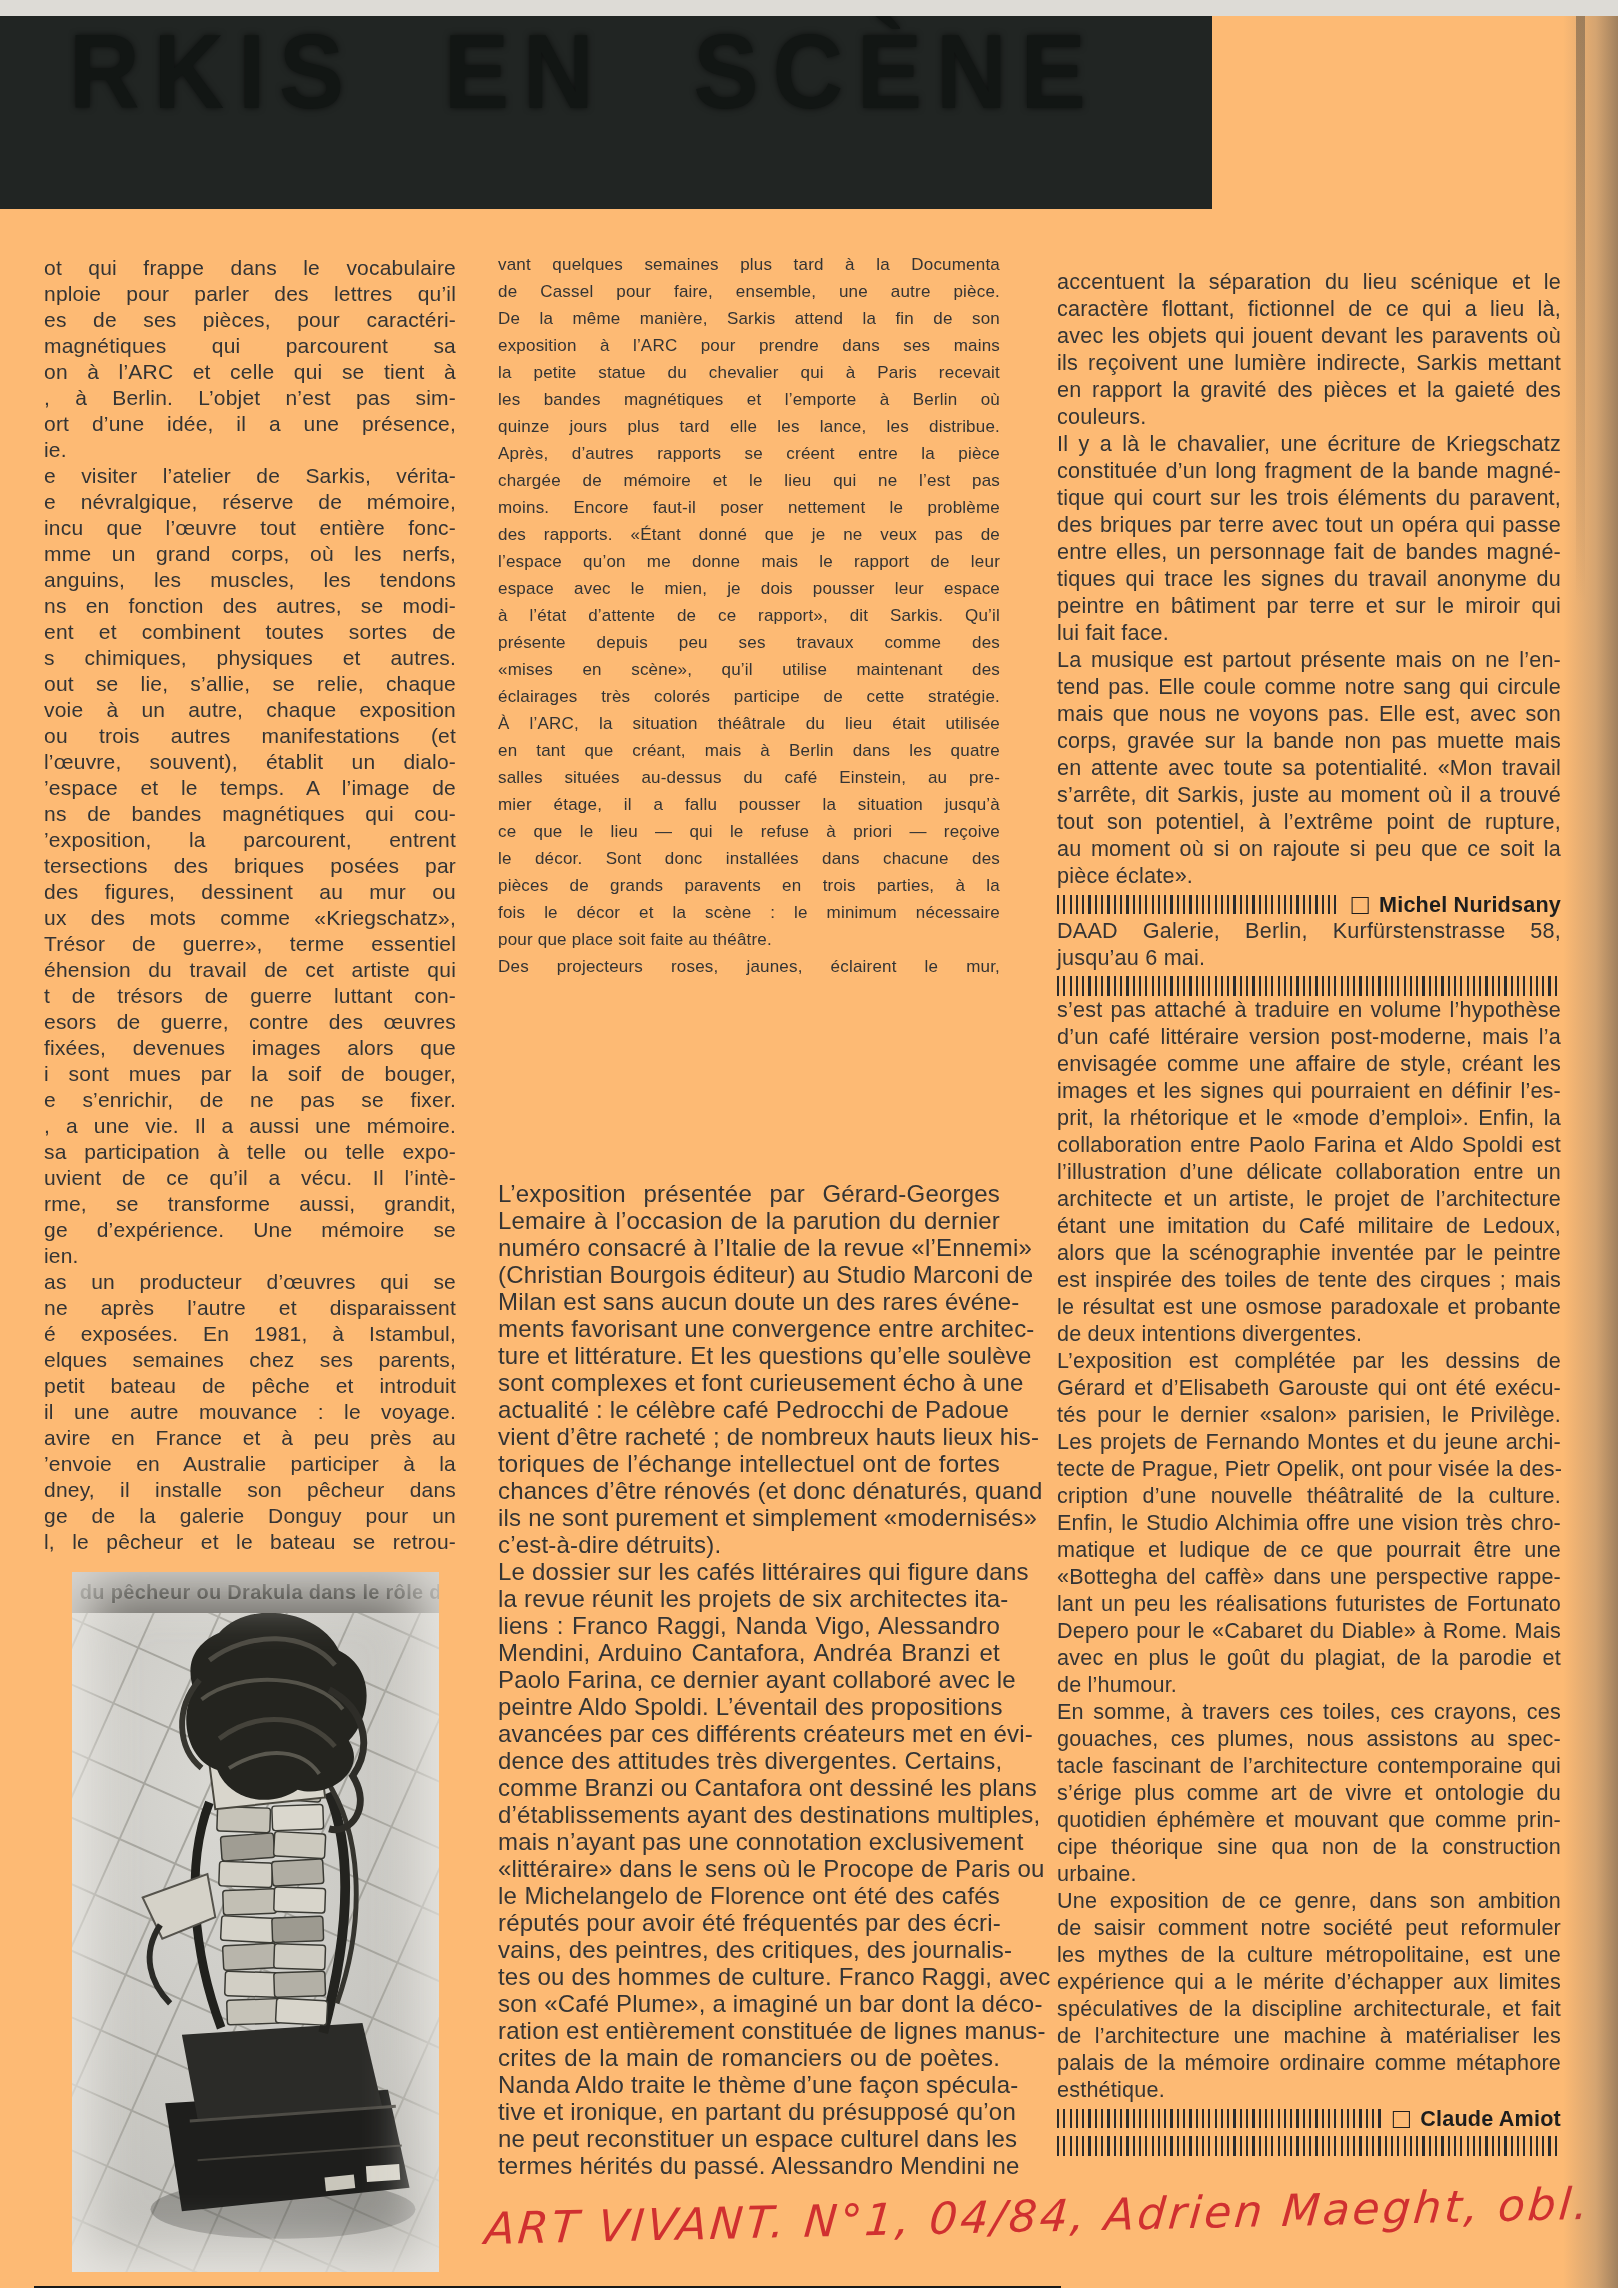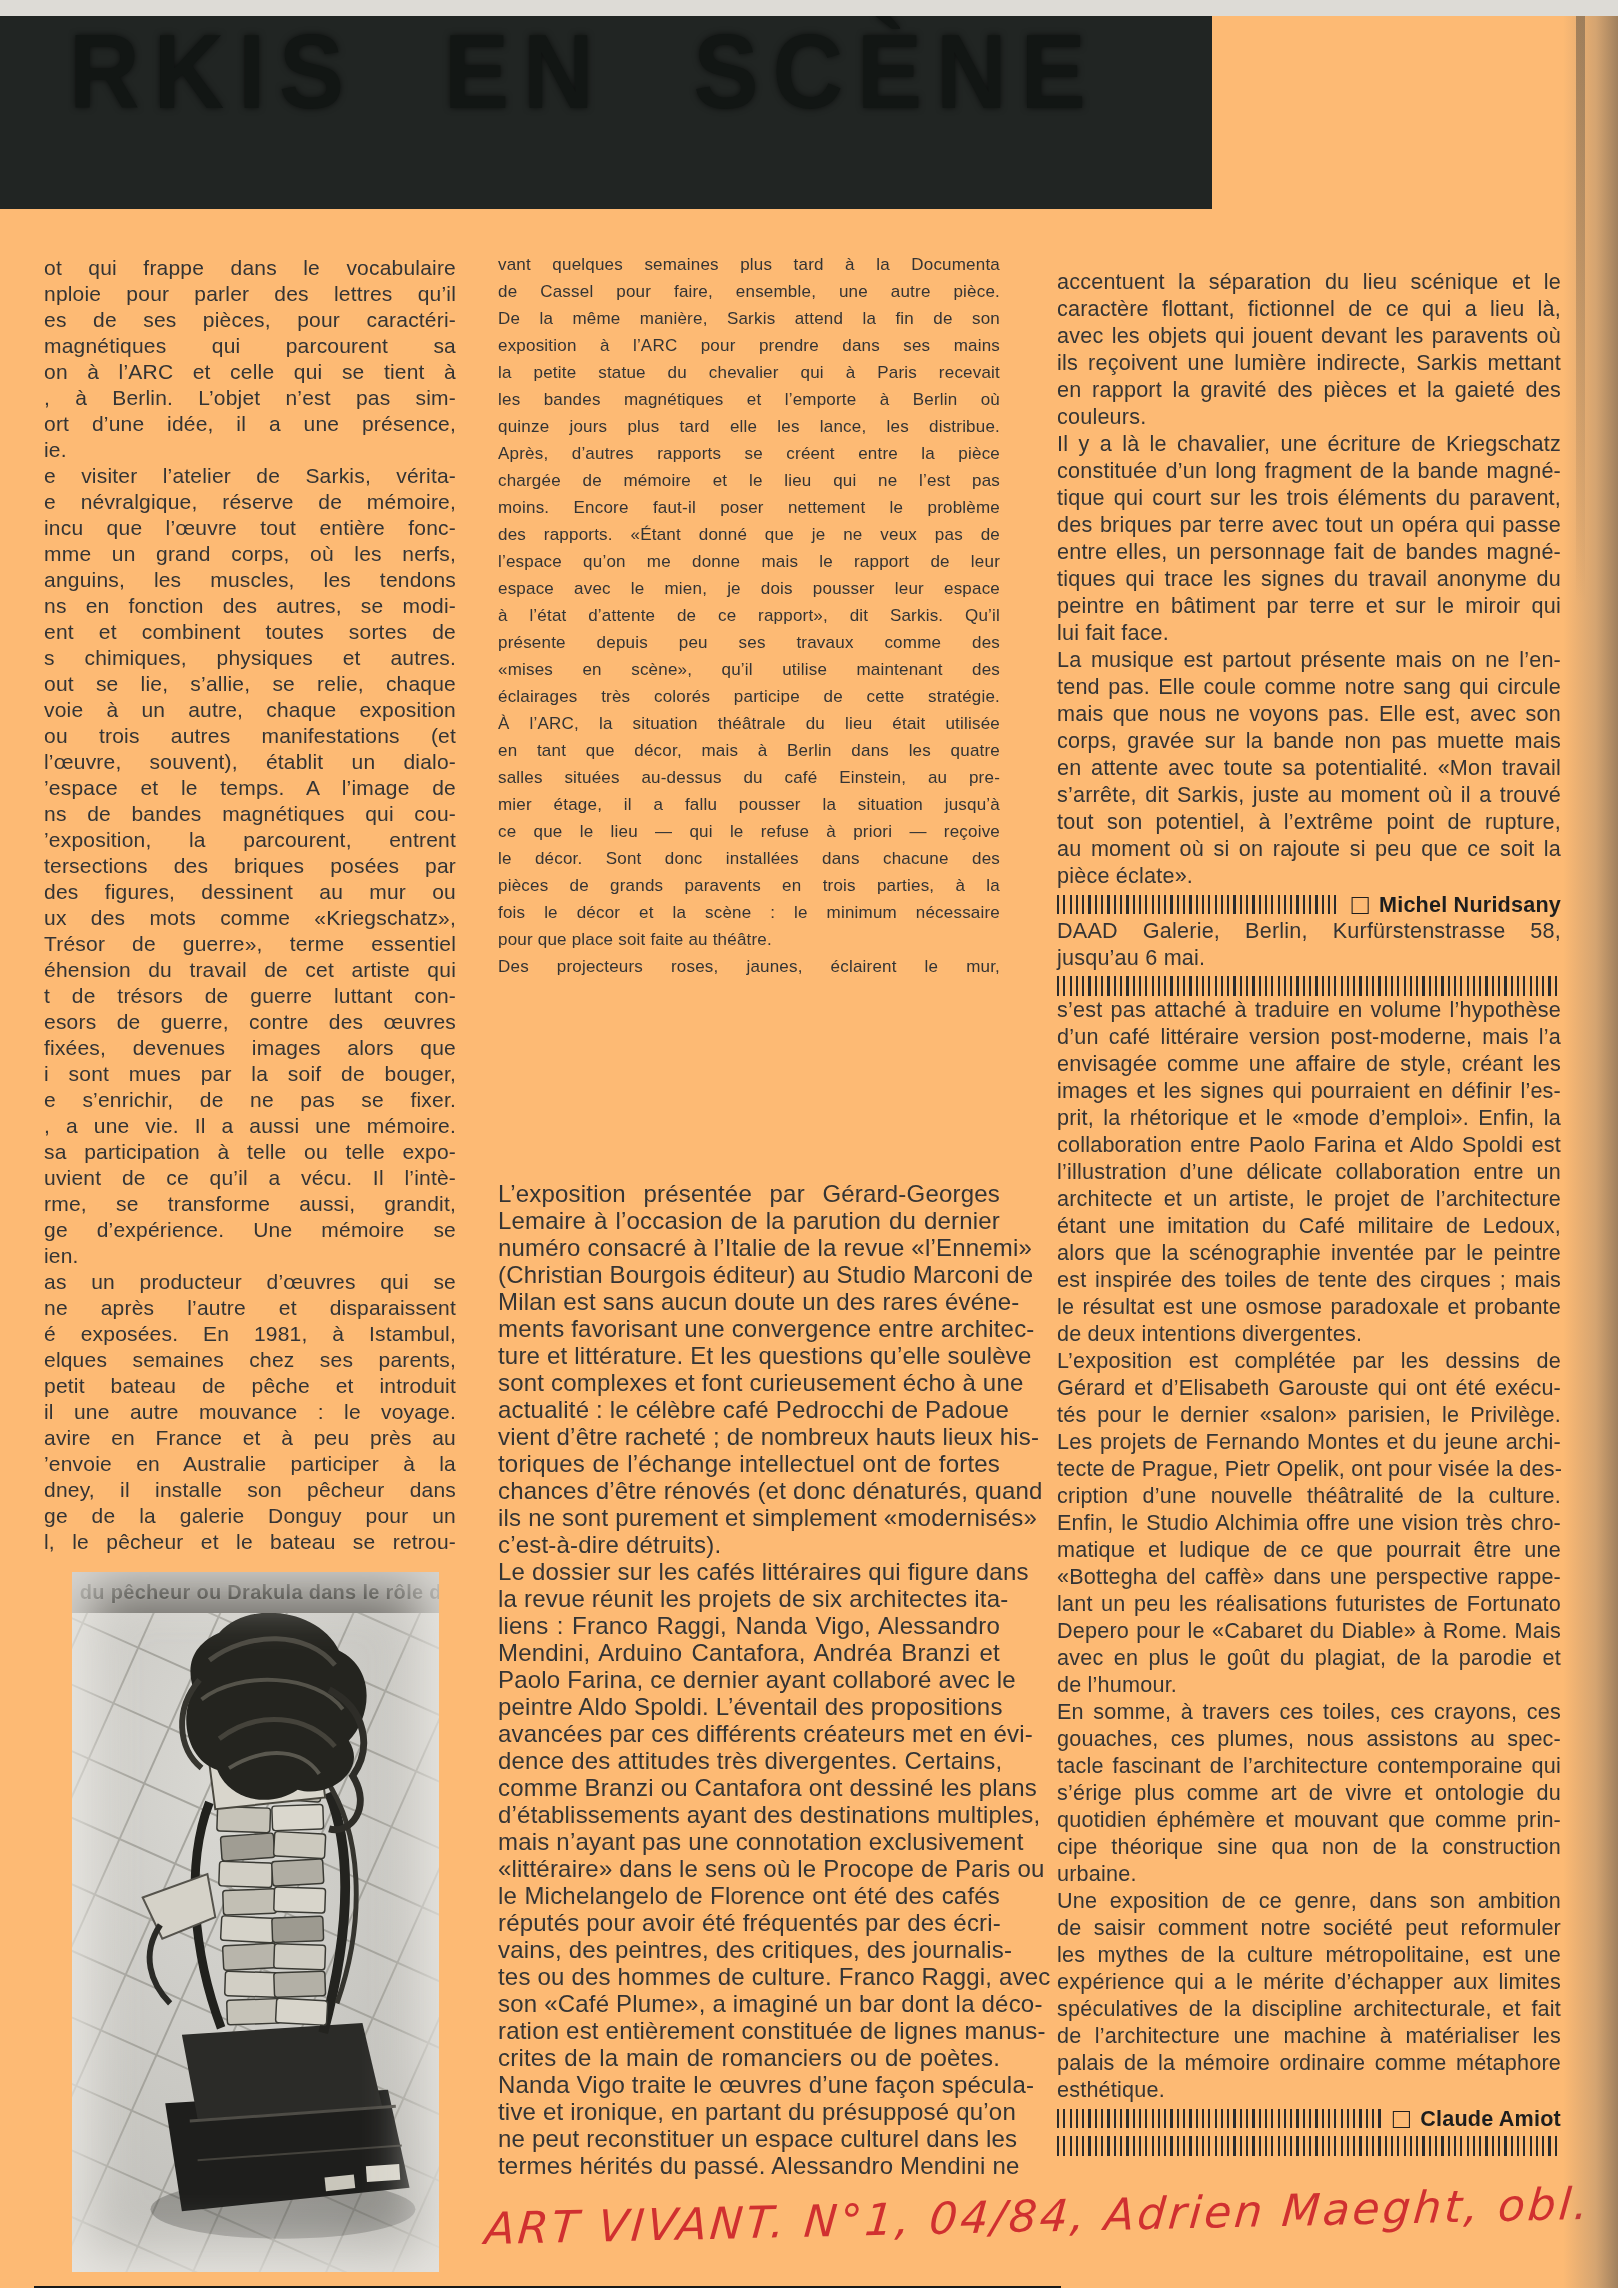--- a/index.html
+++ b/index.html
@@ -129,21 +129,21 @@
       <div class="tl j">chargée de mémoire et le lieu qui ne l’est pas</div>
       <div class="tl j">moins. Encore faut-il poser nettement le problème</div>
       <div class="tl j">des rapports. «Étant donné que je ne veux pas de</div>
       <div class="tl j">l’espace qu’on me donne mais le rapport de leur</div>
       <div class="tl j">espace avec le mien, je dois pousser leur espace</div>
       <div class="tl j">à l’état d’attente de ce rapport», dit Sarkis. Qu’il</div>
       <div class="tl j">présente depuis peu ses travaux comme des</div>
       <div class="tl j">«mises en scène», qu’il utilise maintenant des</div>
       <div class="tl j">éclairages très colorés participe de cette stratégie.</div>
       <div class="tl j">À l’ARC, la situation théâtrale du lieu était utilisée</div>
-      <div class="tl j">en tant que décor, mais à Berlin dans les quatre</div>
+      <div class="tl j">en tant que créant, mais à Berlin dans les quatre</div>
       <div class="tl j">salles situées au-dessus du café Einstein, au pre-</div>
       <div class="tl j">mier étage, il a fallu pousser la situation jusqu’à</div>
       <div class="tl j">ce que le lieu — qui le refuse à priori — reçoive</div>
       <div class="tl j">le décor. Sont donc installées dans chacune des</div>
       <div class="tl j">pièces de grands paravents en trois parties, à la</div>
       <div class="tl j">fois le décor et la scène : le minimum nécessaire</div>
       <div class="tl">pour que place soit faite au théâtre.</div>
       <div class="tl j">Des projecteurs roses, jaunes, éclairent le mur,</div>
     </div>
 
@@ -213,21 +213,21 @@
       <div class="tl j">d’établissements ayant des destinations multiples,</div>
       <div class="tl j">mais n’ayant pas une connotation exclusivement</div>
       <div class="tl j">«littéraire» dans le sens où le Procope de Paris ou</div>
       <div class="tl j">le Michelangelo de Florence ont été des cafés</div>
       <div class="tl j">réputés pour avoir été fréquentés par des écri-</div>
       <div class="tl j">vains, des peintres, des critiques, des journalis-</div>
       <div class="tl j">tes ou des hommes de culture. Franco Raggi, avec</div>
       <div class="tl j">son «Café Plume», a imaginé un bar dont la déco-</div>
       <div class="tl j">ration est entièrement constituée de lignes manus-</div>
       <div class="tl j">crites de la main de romanciers ou de poètes.</div>
-      <div class="tl j">Nanda Vigo traite le œuvres d’une façon spécula-</div>
+      <div class="tl j">Nanda Aldo traite le thème d’une façon spécula-</div>
       <div class="tl j">tive et ironique, en partant du présupposé qu’on</div>
       <div class="tl j">ne peut reconstituer un espace culturel dans les</div>
       <div class="tl j">termes hérités du passé. Alessandro Mendini ne</div>
     </div>
 
   <div class="col colR2">
     <div>
         <div class="tl j">s’est pas attaché à traduire en volume l’hypothèse</div>
         <div class="tl j">d’un café littéraire version post-moderne, mais l’a</div>
         <div class="tl j">envisagée comme une affaire de style, créant les</div>

